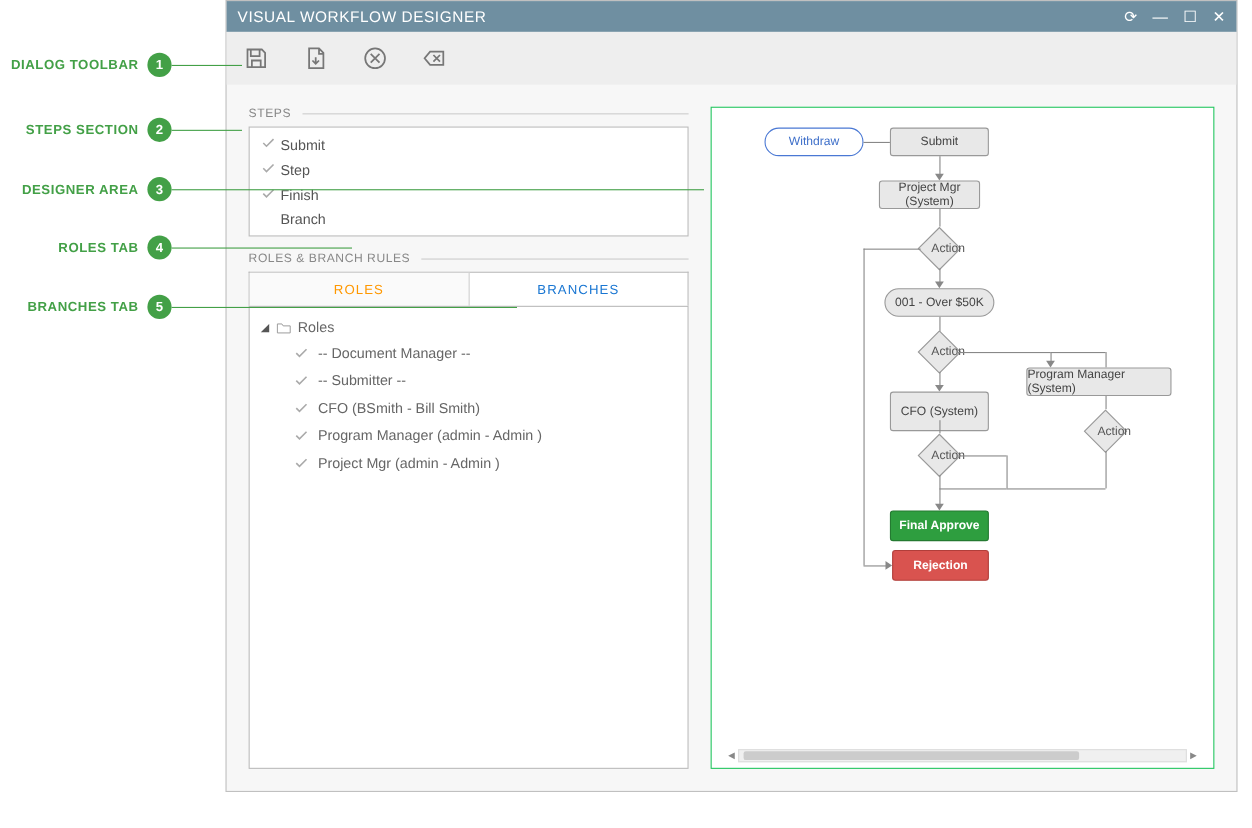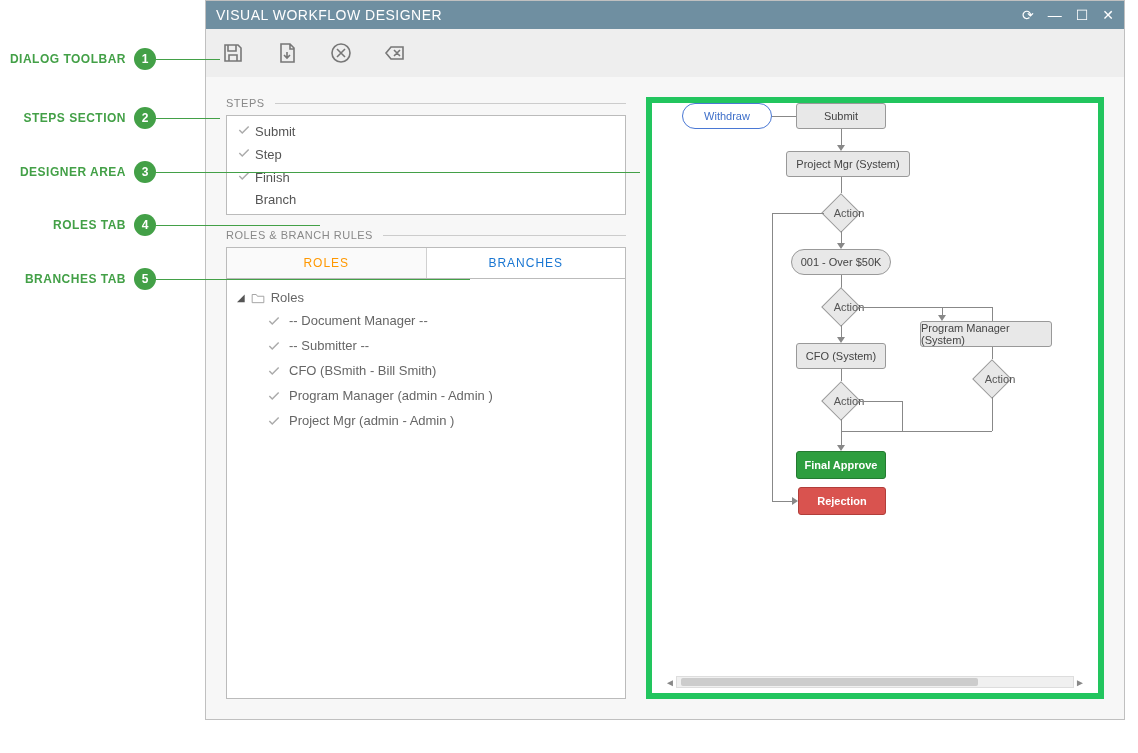--- a/index.html
+++ b/index.html
@@ -40,21 +40,21 @@
 .tab.active { color: #ff9800; border-right: 1px solid #d0d0d0; background: #fafafa; }
 .tab:first-child { border-right: 1px solid #d0d0d0; }
 .roles-box { border: 1px solid #bbb; background: #fff; flex: 1; padding: 8px 10px; font-size: 13px; color: #666; }
 .tree-root { display: flex; align-items: center; gap: 6px; padding: 3px 0; }
 .tree-root .caret { font-size: 10px; color: #555; }
 .tree-root svg { width: 14px; height: 12px; stroke: #999; fill: none; stroke-width: 1.5; }
 .role-item { display: flex; align-items: center; padding: 5px 0 5px 30px; gap: 8px; }
 .role-item svg { width: 14px; height: 14px; stroke: #aaa; stroke-width: 2.5; fill: none; }
 
 
-.designer { flex: 1; border: 6px solid #22c55e; background: #fff; position: relative; overflow: hidden; }
+.designer { flex: 1; border: 1px solid #22c55e; background: #fff; padding: 18px; position: relative; overflow: hidden; }
 .canvas { position: relative; width: 100%; height: 560px; }
 .node { position: absolute; font-size: 11px; display: flex; align-items: center; justify-content: center; }
 .pill { border: 1.5px solid #4a78d4; border-radius: 14px; background: #fff; color: #3e6fc9; }
 .box { border: 1px solid #999; background: #e8e8e8; border-radius: 3px; color: #444; }
 .round { border: 1px solid #999; background: #e8e8e8; border-radius: 14px; color: #444; }
 .diamond { width: 40px; height: 40px; }
 .diamond-inner { width: 28px; height: 28px; border: 1px solid #999; background: #e8e8e8; transform: rotate(45deg); position: absolute; top: 6px; left: 6px; }
 .diamond-label { position: absolute; font-size: 11px; color: #555; width: 40px; text-align: center; top: 14px; margin-left: 16px; }
 .green { background: #2e9e3f; color: #fff; border: 1px solid #247a31; border-radius: 3px; font-weight: 600; }
 .red { background: #d9534f; color: #fff; border: 1px solid #b13e3a; border-radius: 3px; font-weight: 700; }
@@ -222,21 +222,21 @@
           <span>Withdraw</span>
         </div>
         <div class="connector h" style="left:120px; top:13px; width:24px;"></div>
 
         <div class="node box" style="left:144px; top:0px; width:90px; height:26px;">
           <span>Submit</span>
         </div>
         <div class="connector v" style="left:189px; top:26px; height:18px;"></div>
         <div class="arrow-down" style="left:185px; top:42px;"></div>
 
-        <div class="node box" style="left:134px; top:48px; width:124px; height:26px;">
+        <div class="node box" style="left:134px; top:48px; width:92px; height:26px;text-align:center;">
           <span>Project Mgr (System)</span>
         </div>
         <div class="connector v" style="left:189px; top:74px; height:16px;"></div>
 
         <div class="node diamond" style="left:169px; top:90px;">
           <div class="diamond-inner"></div>
           <div class="diamond-label">Action</div>
         </div>
 
         <div class="connector h" style="left:120px; top:110px; width:52px;"></div>
@@ -257,21 +257,21 @@
 
         <div class="connector h" style="left:206px; top:204px; width:84px;"></div>
         <div class="connector v" style="left:290px; top:204px; height:10px;"></div>
         <div class="arrow-down" style="left:286px; top:212px;"></div>
         <div class="connector h" style="left:290px; top:204px; width:50px;"></div>
         <div class="connector v" style="left:340px; top:204px; height:14px;"></div>
 
         <div class="connector v" style="left:189px; top:222px; height:14px;"></div>
         <div class="arrow-down" style="left:185px; top:234px;"></div>
 
-        <div class="node box" style="left:144px; top:240px; width:90px; height:26px;">
+        <div class="node box" style="left:144px; top:240px; width:90px; height:36px;">
           <span>CFO (System)</span>
         </div>
 
         <div class="node box" style="left:268px; top:218px; width:132px; height:26px;">
           <span>Program Manager (System)</span>
         </div>
         <div class="connector v" style="left:340px; top:244px; height:12px;"></div>
 
         <div class="connector v" style="left:189px; top:266px; height:12px;"></div>
 

